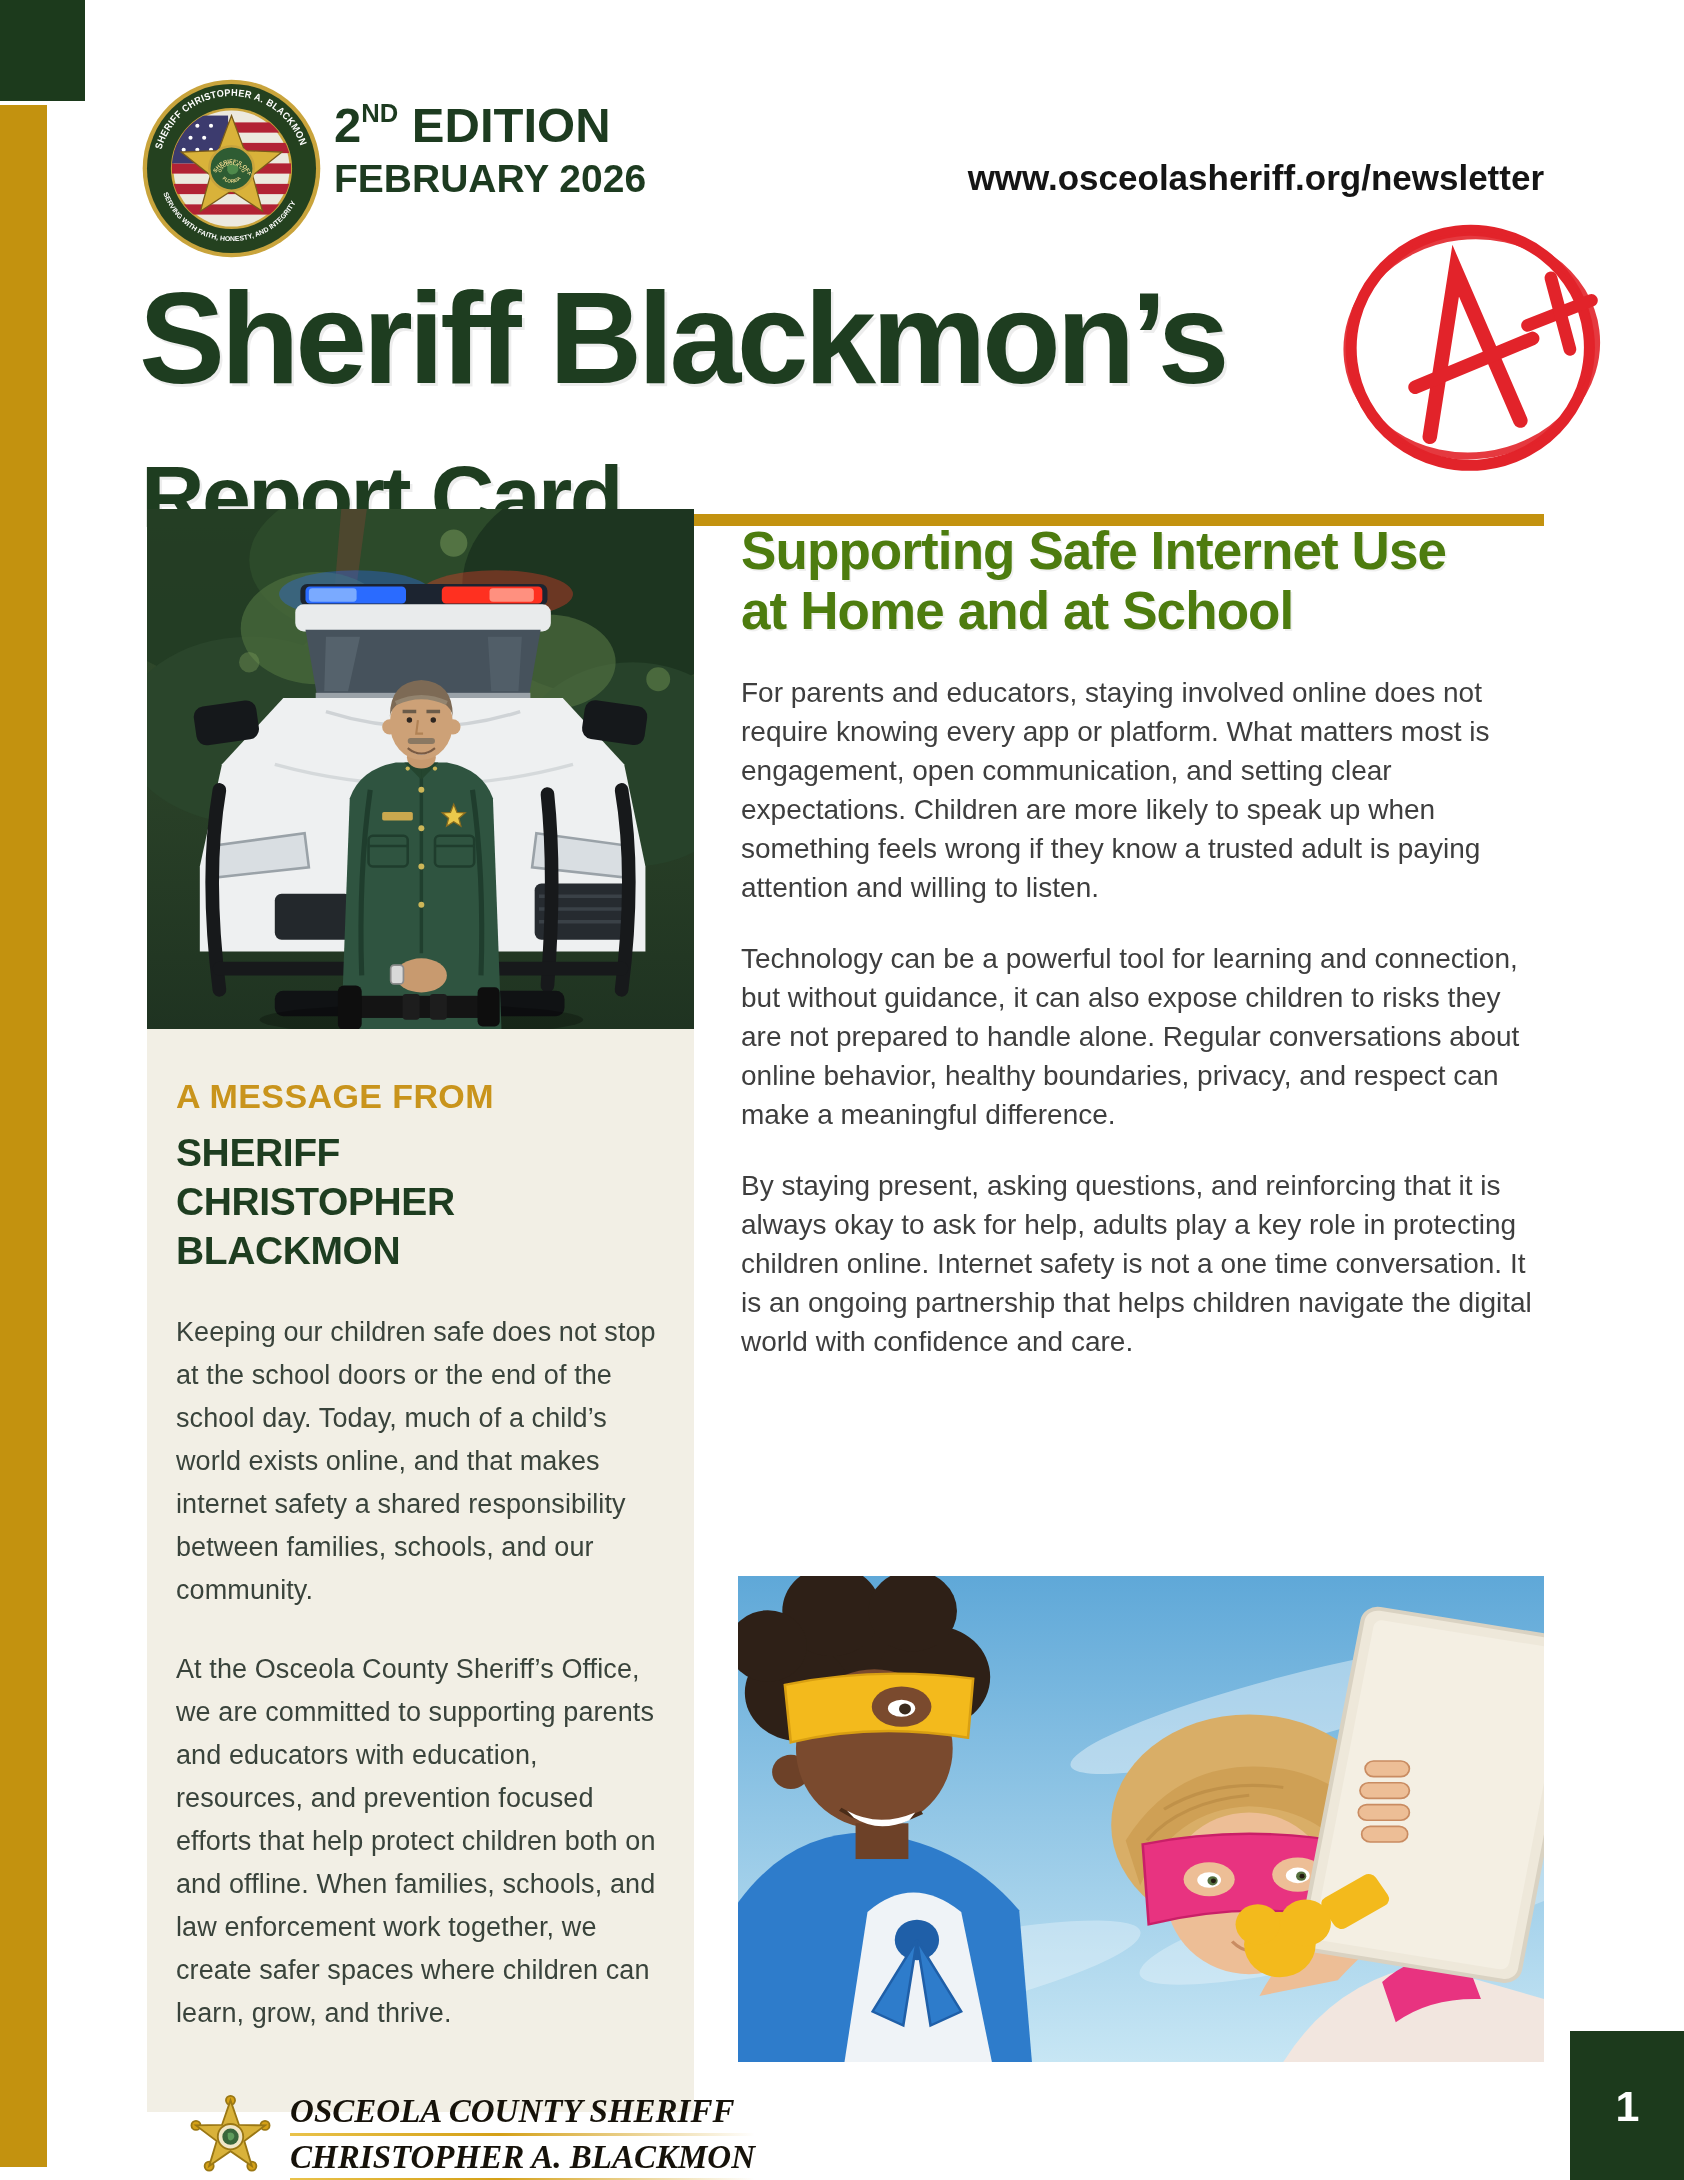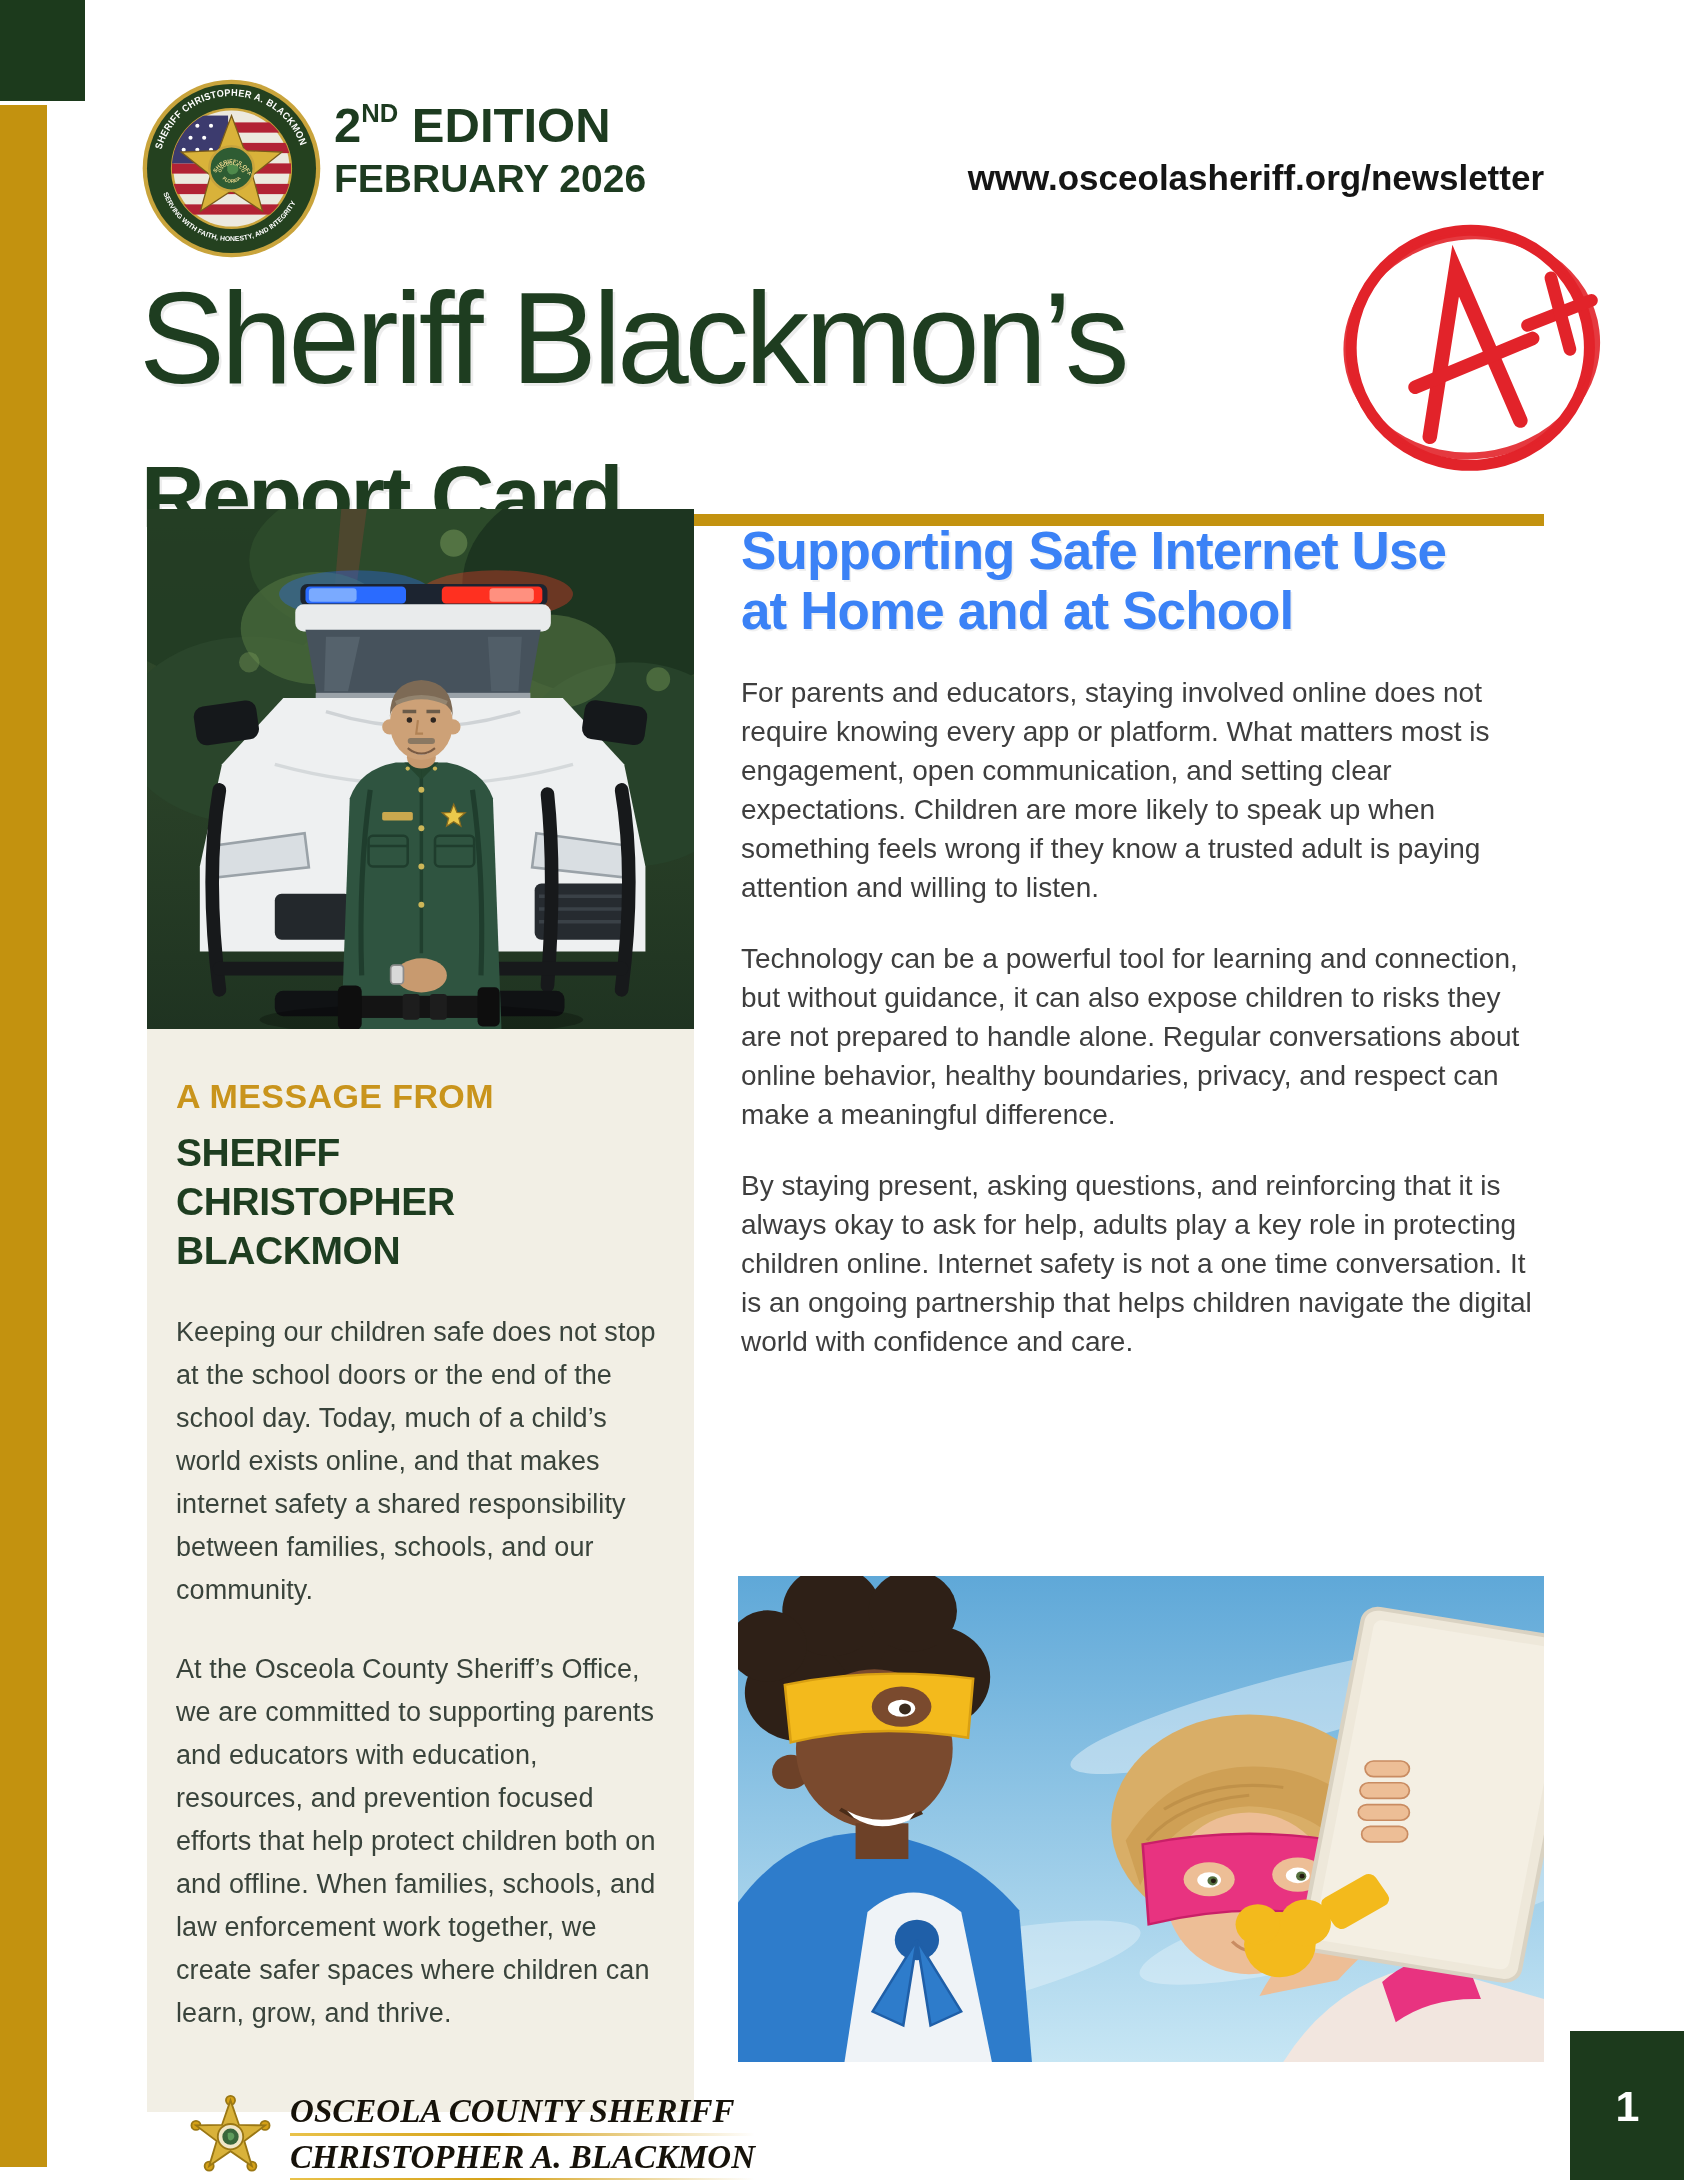--- a/index.html
+++ b/index.html
@@ -12,21 +12,21 @@
 
   
   .badge-logo{position:absolute;left:141px;top:78px;width:181px;height:181px;}
   .edition{position:absolute;left:334px;top:101px;color:#1d3b20;}
   .edition-line1{font-size:49px;font-weight:700;line-height:1;}
   .edition-line1 .ord{font-size:25.6px;vertical-align:20.4px;letter-spacing:0;}
   .edition-date{font-size:39px;font-weight:800;margin-top:8.5px;line-height:1;}
   .site-url{position:absolute;right:141px;top:158px;font-size:35px;font-weight:700;color:#151515;cursor:pointer;}
 
   
-  .title-line1{position:absolute;left:139px;top:274px;font-size:129px;font-weight:400;color:#1e3d20;
+  .title-line1{position:absolute;left:139px;top:274px;font-size:129px;font-weight:700;color:#1e3d20;
                letter-spacing:-4.3px;line-height:1;white-space:nowrap;text-shadow:2.6px 2.6px 0 rgba(0,0,0,0.07);}
   .title-line2{position:absolute;left:141px;top:445px;font-size:88px;font-weight:800;color:#1e3d20;
                letter-spacing:-2.6px;line-height:1;white-space:nowrap;text-shadow:2.6px 2.6px 0 rgba(0,0,0,0.07);margin-top:8px;}
   .title-underline{position:absolute;left:650px;top:514px;width:894px;height:12px;background:#c3920f;}
   .grade-badge{position:absolute;left:1336px;top:203px;width:269px;height:293px;}
 
   
   .sheriff-photo{position:absolute;left:147px;top:509px;width:547px;height:520px;}
   .cream-box{position:absolute;left:147px;top:1029px;width:547px;height:1083px;background:#f2efe5;
              box-sizing:border-box;padding:48px 31px 0 29px;}
@@ -36,21 +36,21 @@
   .signature{display:flex;align-items:center;margin-top:49px;}
   .sig-star{width:109px;height:109px;flex:0 0 auto;}
   .sig-text{margin-left:5.1px;}
   .sig-line{font-family:"Liberation Serif",serif;font-style:italic;font-weight:700;font-size:33px;
             color:#16120a;line-height:37px;white-space:nowrap;}
   .sig-divider{height:3.4px;margin:2.6px 0;
             background:linear-gradient(90deg,#e9c24a 0%,#d4a017 45%,rgba(212,160,23,0) 100%);}
 
   
   .article{position:absolute;left:741px;top:521px;width:804px;}
-  .art-h{font-size:53px;line-height:60px;font-weight:800;color:#3b82f6;letter-spacing:-0.9px;white-space:nowrap;
+  .art-h{font-size:53px;line-height:60px;font-weight:800;color:#4d7c0f;letter-spacing:-0.9px;white-space:nowrap;
          text-shadow:1.7px 1.7px 0 rgba(0,0,0,0.06);}
   .art-p{font-size:28px;line-height:39px;color:#3e3e3e;margin:32px 0 0 0;}
   .art-p .hub-link{font-weight:700;color:#272727;cursor:pointer;}
   .kids-photo{position:absolute;left:738px;top:1576px;width:806px;height:486px;}
 
   
   .page-num-box{position:absolute;left:1570px;top:2031px;width:115px;height:150px;background:#1c3a1c;
                 display:flex;align-items:center;justify-content:center;}
   .page-num{color:#ffffff;font-size:43px;font-weight:800;}
 </style>

